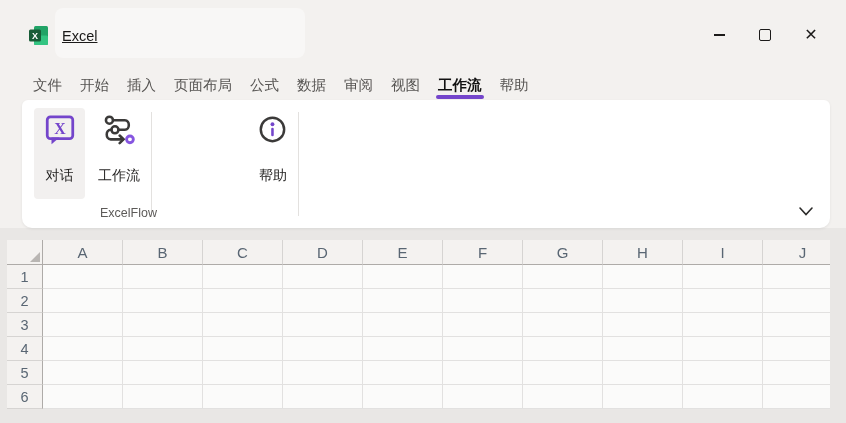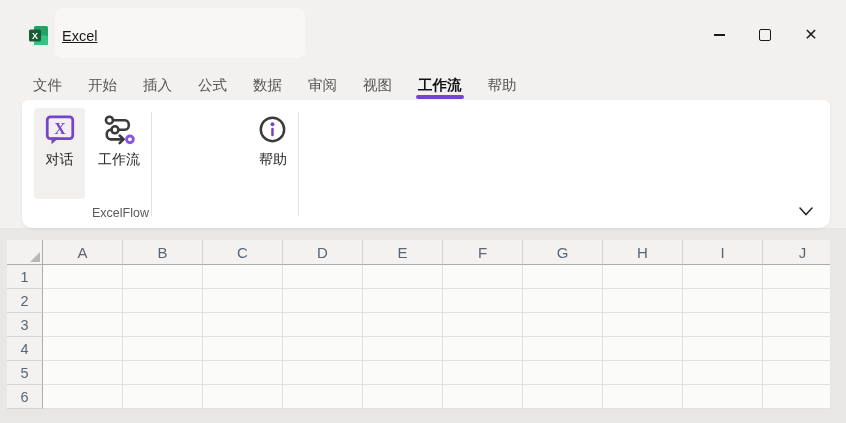--- a/index.html
+++ b/index.html
@@ -14,44 +14,44 @@
        background:rgba(255,255,255,0.42);border-radius:8px;}
   #app-icon{position:absolute;left:28px;top:25px;width:21px;height:21px;}
   #app-title{position:absolute;left:62px;top:27px;font-size:14.5px;color:#1b1a19;line-height:18px;text-decoration:underline;}
   #win-controls{position:absolute;right:12px;top:17px;display:flex;}
   .win-btn{width:46px;height:36px;display:flex;align-items:center;justify-content:center;color:#1b1a19;cursor:default;}
   .glyph-min{width:11px;height:1.5px;background:#1b1a19;}
   .glyph-max{width:10px;height:10px;border:1.5px solid #1b1a19;border-radius:2px;}
   .glyph-close{font-size:16px;font-weight:400;line-height:16px;}
 
   
-  #tabrow{position:absolute;left:33px;top:70px;height:30px;display:flex;gap:26px;align-items:stretch;}
+  #tabrow{position:absolute;left:33px;top:70px;height:30px;display:flex;gap:18px;align-items:stretch;}
   .tab{position:relative;font-size:14.5px;color:#565452;display:flex;align-items:center;white-space:nowrap;cursor:default;}
   .tab.active{color:#121212;font-weight:bold;}
   .tab.active::after{content:"";position:absolute;left:-2px;right:-2px;bottom:1px;height:4px;
        border-radius:2px;background:#7445cb;}
 
   
   #ribbon{position:absolute;left:22px;top:100px;width:808px;height:128px;background:#ffffff;
        border-radius:6px 6px 10px 10px;box-shadow:0 1px 3px rgba(0,0,0,0.07);}
   .rb-btn{position:absolute;top:8px;height:91px;border-radius:4px;display:flex;flex-direction:column;
        align-items:center;padding-top:5px;box-sizing:border-box;cursor:default;}
   .rb-btn.highlighted{background:#f2f0ef;}
   .rb-btn .icon{width:34px;height:34px;flex:0 0 auto;}
-  .rb-btn .lbl{margin-top:4px;font-size:14px;color:#201f1e;white-space:nowrap;}
+  .rb-btn .lbl{margin-top:20px;font-size:14px;color:#201f1e;white-space:nowrap;}
   #btn-chat{left:12px;width:51px;}
   #btn-workflow{left:66px;width:62px;}
   #btn-llm{left:138px;width:84px;}
   #btn-help{left:226px;width:50px;}
   .rb-divider{position:absolute;top:12px;width:1px;height:104px;background:#e3e1df;}
   #rb-div1{left:129px;}
   #rb-div2{left:276px;}
   .group-label{position:absolute;top:103px;height:20px;font-size:12.5px;color:#5c5a58;
        display:flex;align-items:center;justify-content:center;}
-  #group-label-1{left:0;width:129px;padding-left:34px;}
+  #group-label-1{left:8px;width:129px;padding-left:34px;}
   #group-label-2{left:129px;width:147px;}
   #collapse-btn{position:absolute;left:772px;top:100px;width:24px;height:22px;
        display:flex;align-items:center;justify-content:center;cursor:default;}
 
   
   #sheet{position:absolute;left:7px;top:240px;width:823px;height:169px;overflow:hidden;background:#fbfbfa;}
   #colrow{display:flex;width:840px;}
   #corner{width:36px;height:25px;box-sizing:border-box;background:#f4f2f0;position:relative;
        border-right:1px solid #aeaba8;border-bottom:1px solid #aeaba8;}
   #corner-triangle{position:absolute;right:2px;bottom:2px;width:10px;height:10px;background:#b9b6b3;
@@ -94,20 +94,21 @@
       <div class="win-btn">
           <span class="glyph-close">✕</span>
         </div>
     </div>
   </div>
 
   <div id="tabrow">
       <div class="tab">文件</div>
       <div class="tab">开始</div>
       <div class="tab">插入</div>
+      <div class="tab">页面布局</div>
       <div class="tab">公式</div>
       <div class="tab">数据</div>
       <div class="tab">审阅</div>
       <div class="tab">视图</div>
       <div class="tab active">工作流</div>
       <div class="tab">帮助</div>
     </div>
 
   <div id="ribbon">
 

